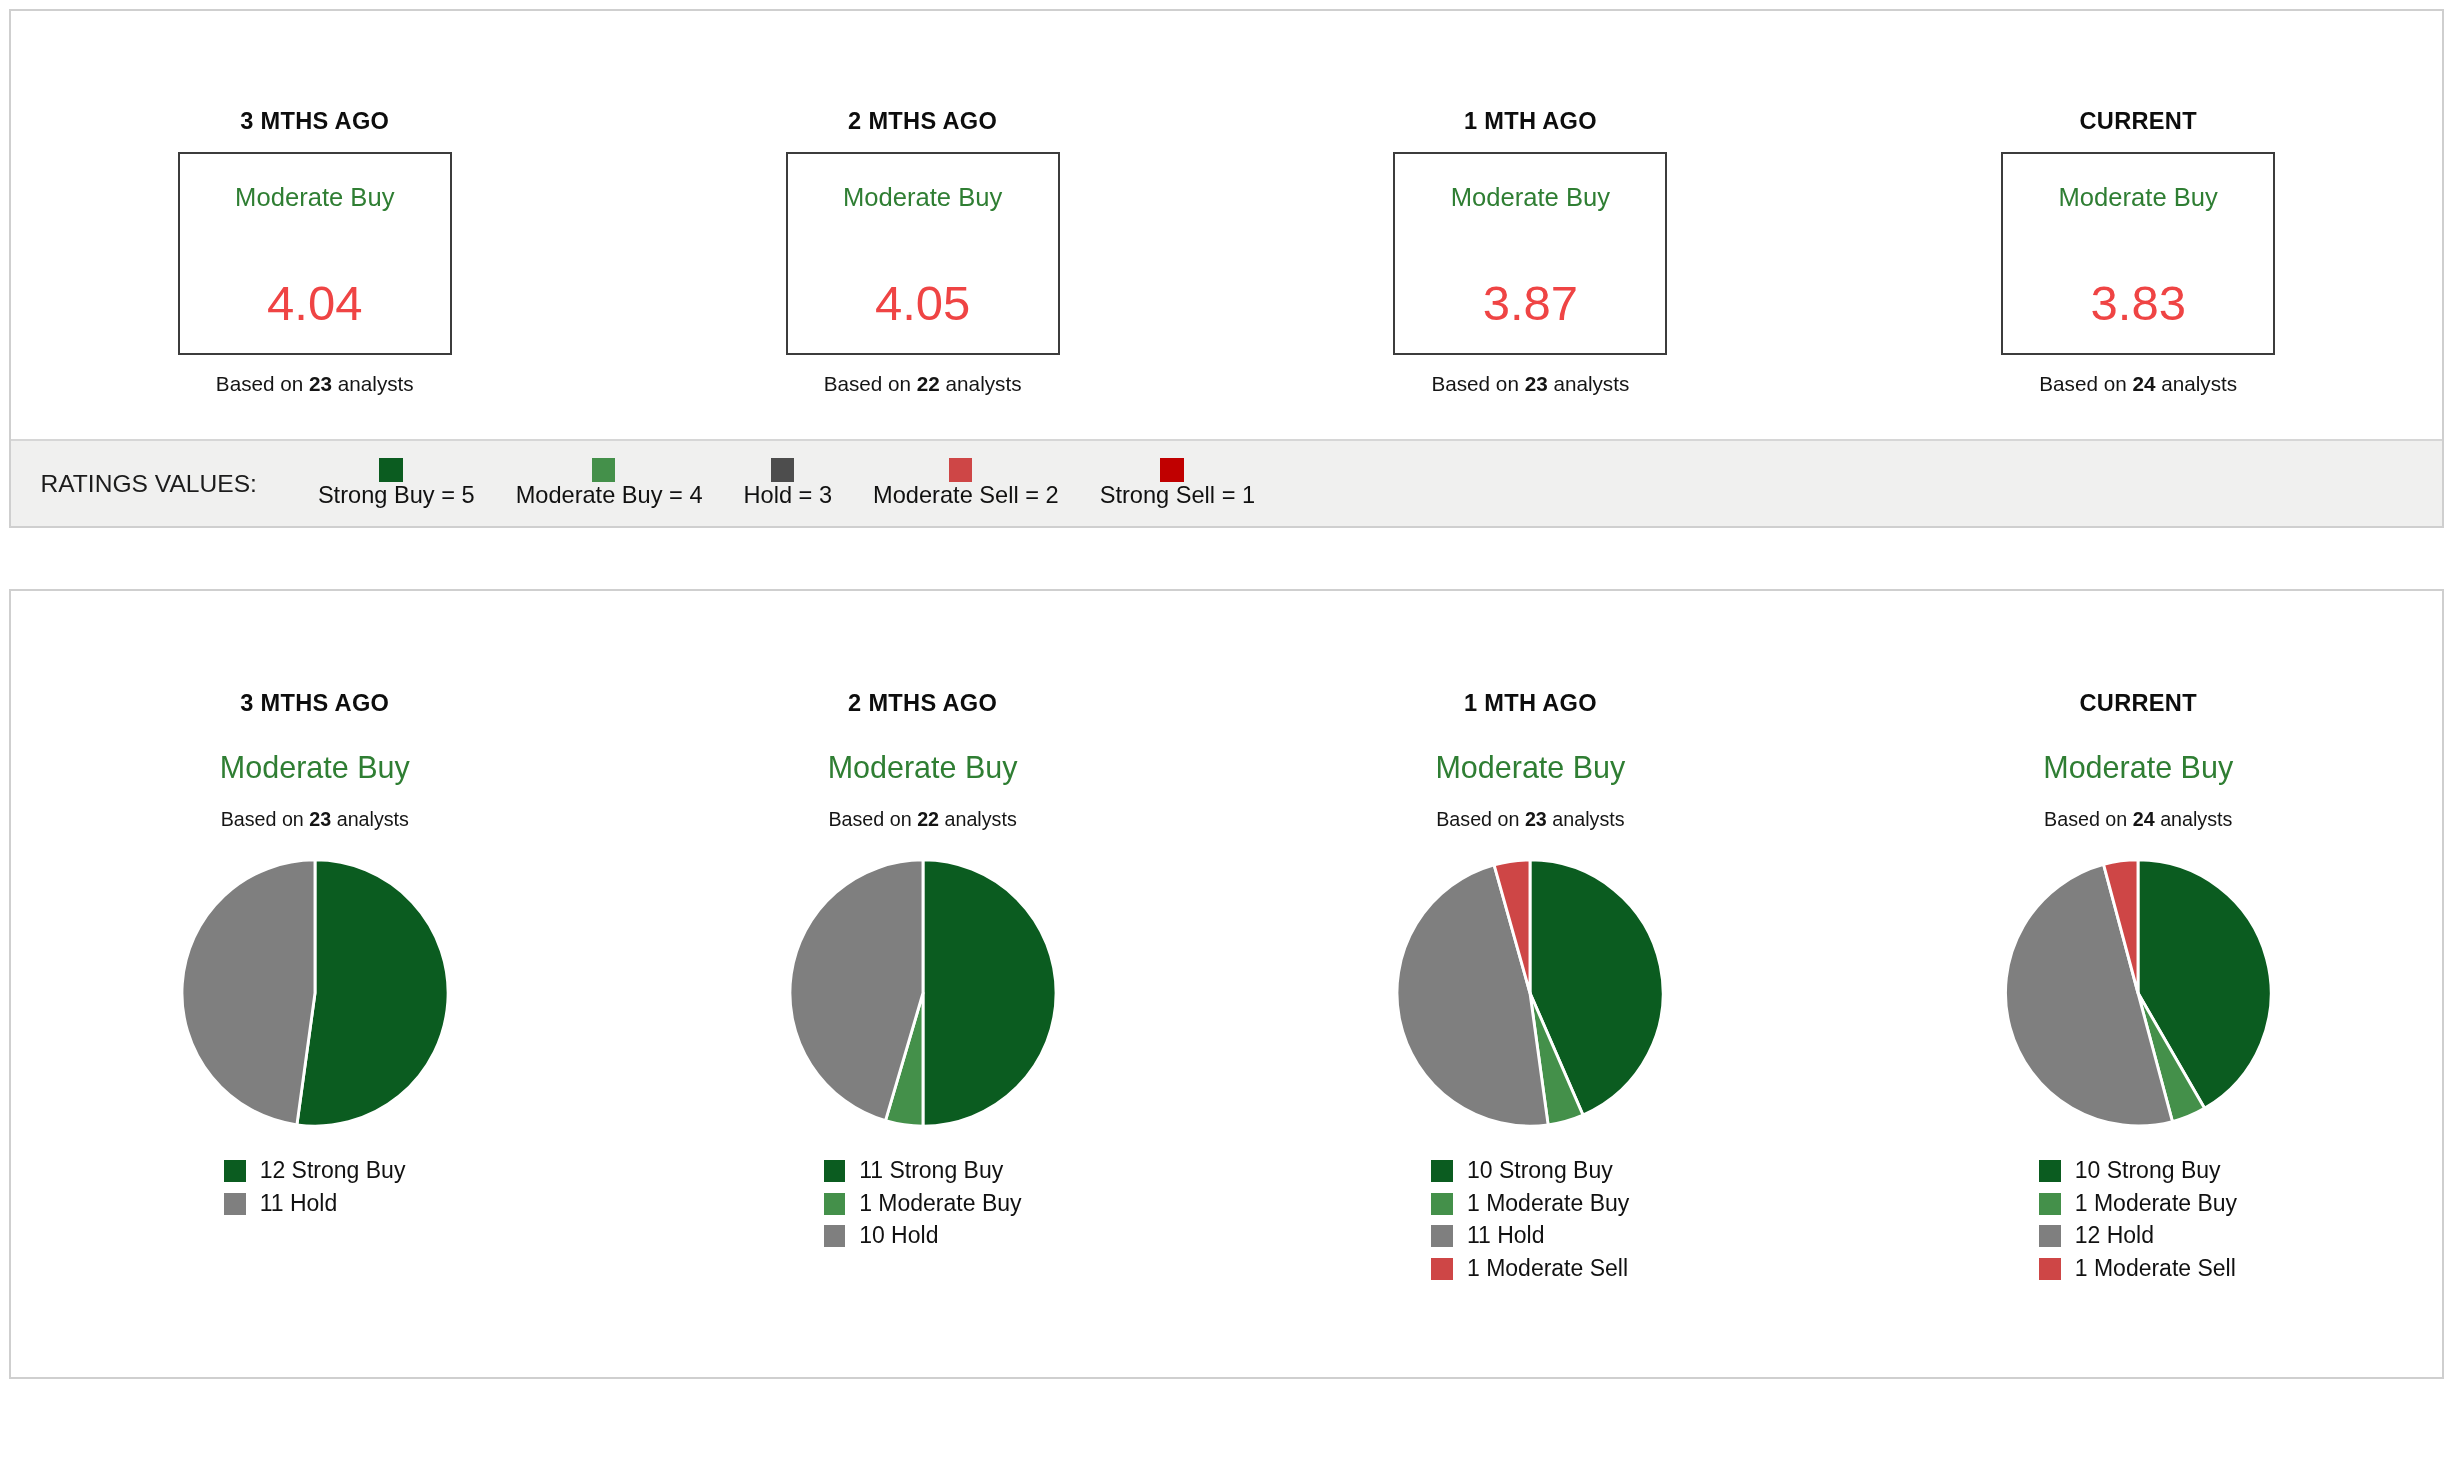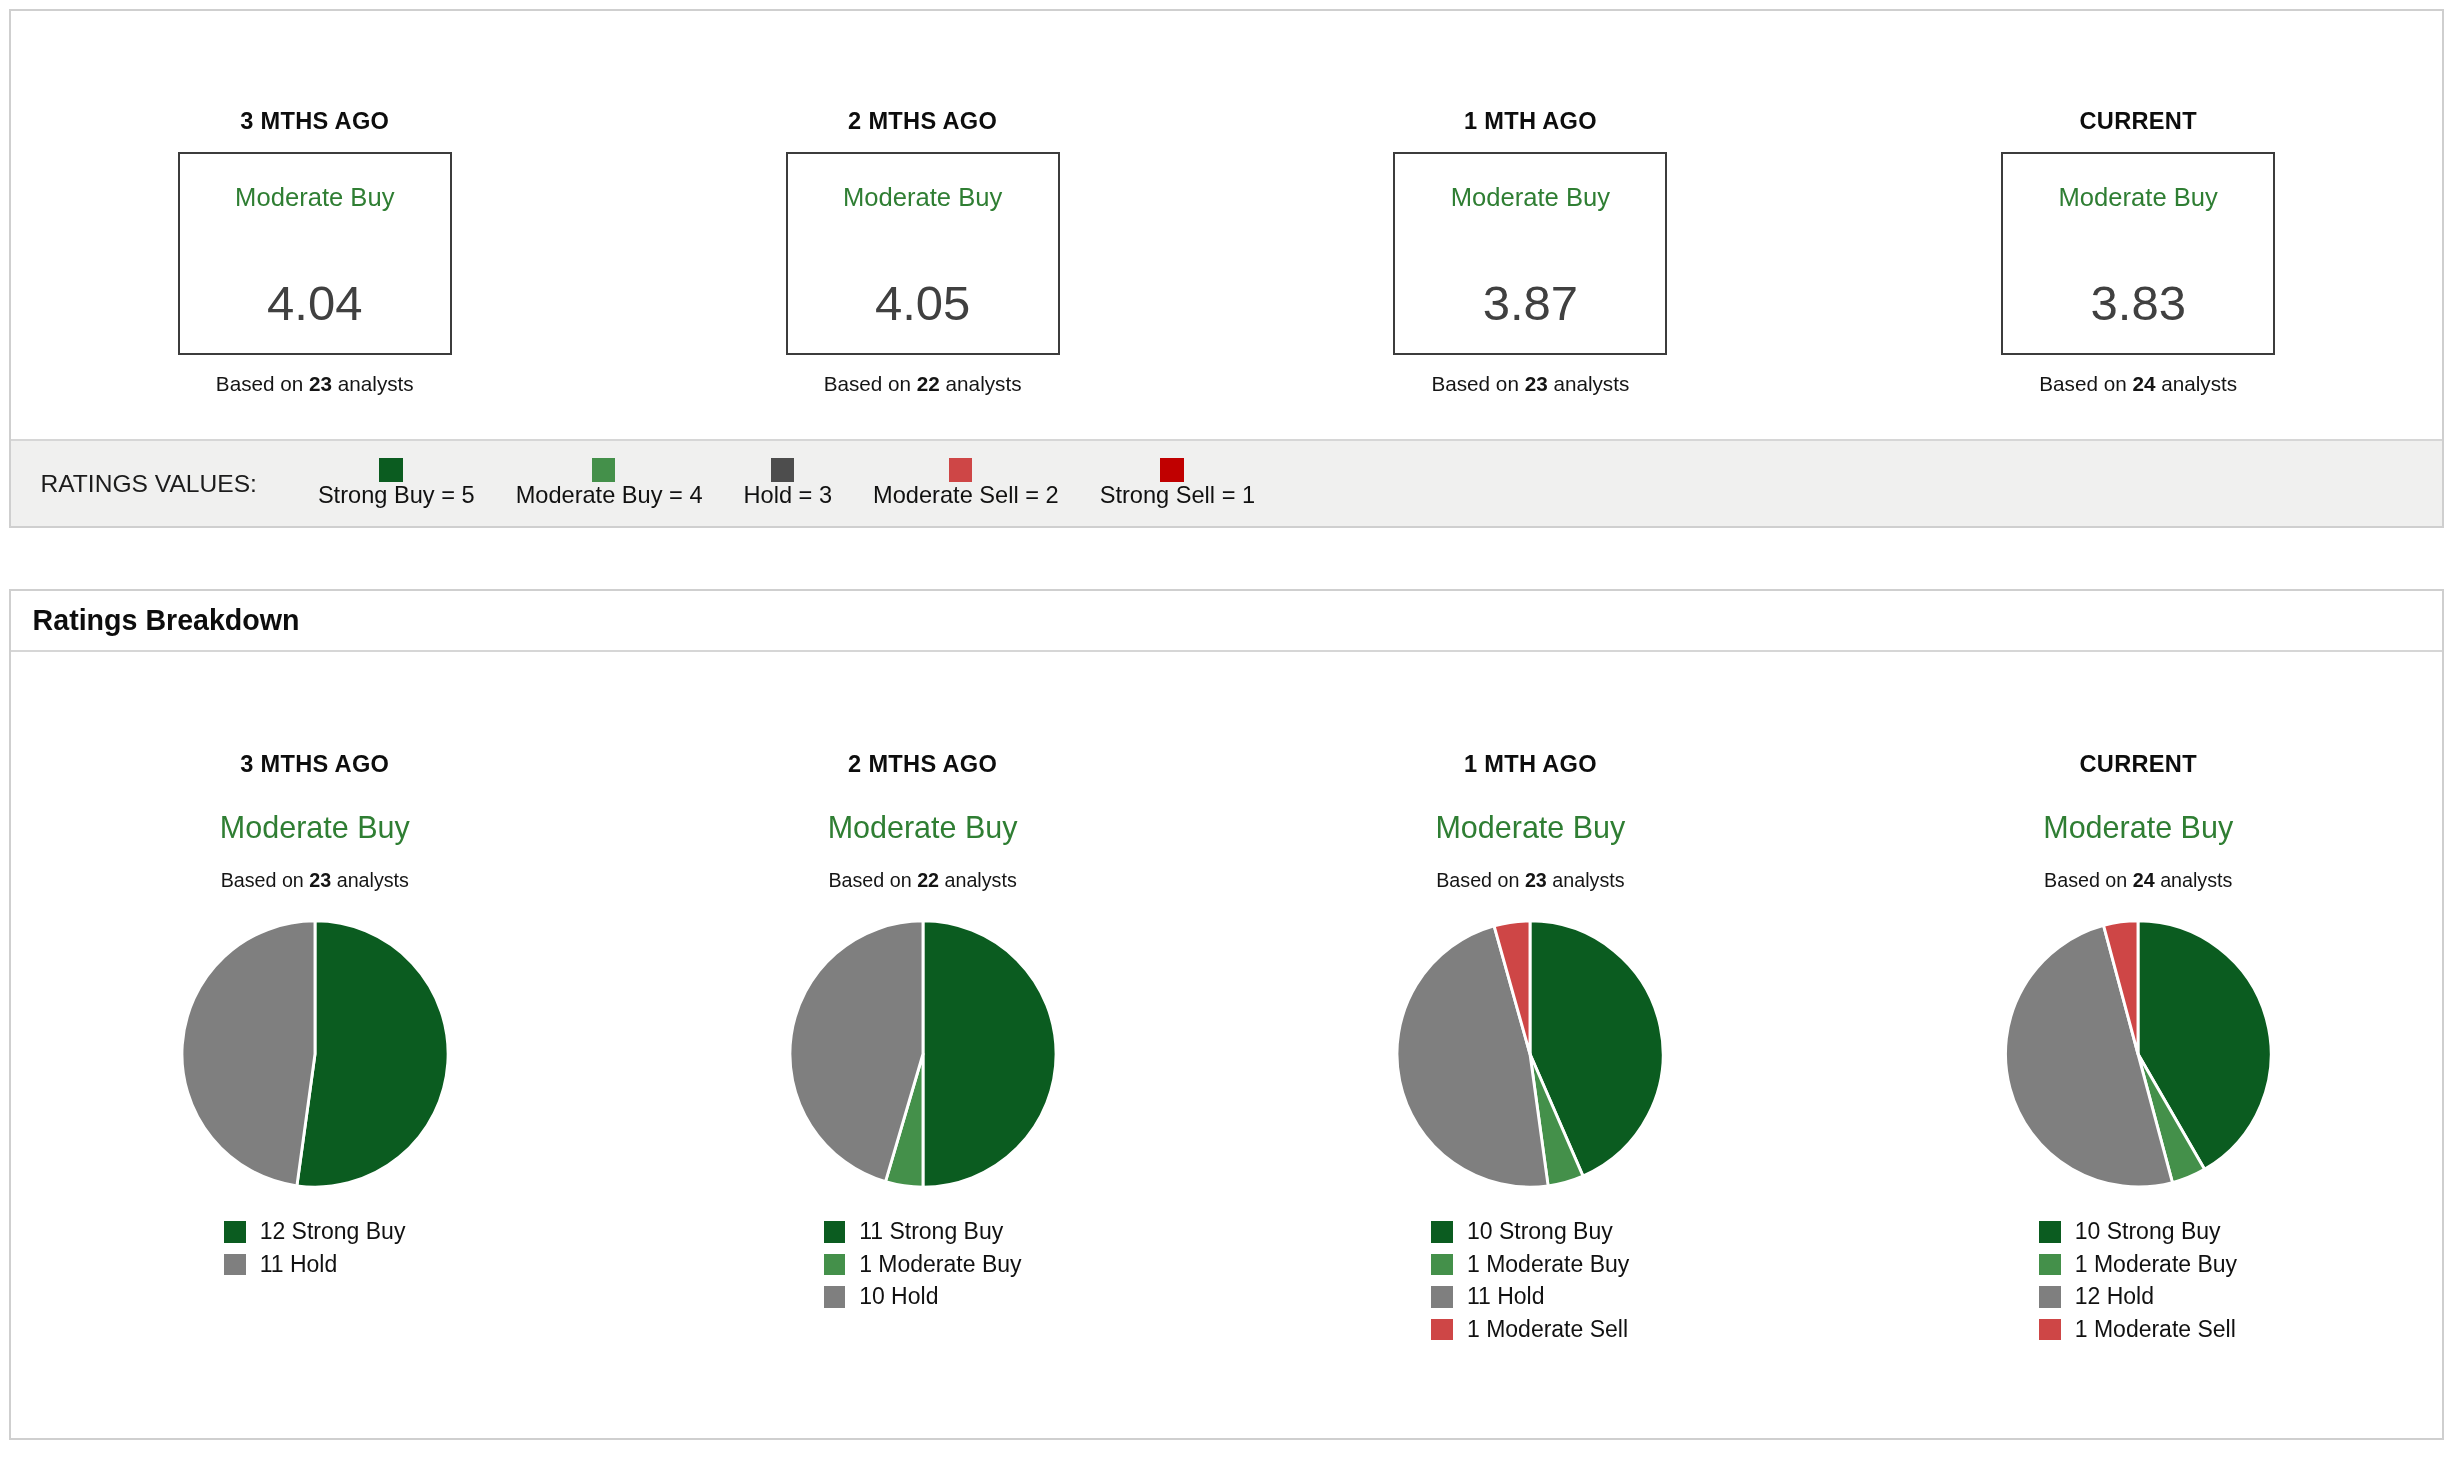--- a/index.html
+++ b/index.html
@@ -18,21 +18,21 @@
   .avg-content { display:grid; grid-template-columns:repeat(4,1fr); padding:75px 0 43px 0; }
   .col { text-align:center; }
   .period { font-size:23.6px; font-weight:bold; color:#0d0d0d; letter-spacing:0.3px;margin-top:22px; }
   .rating-box {
     width:274px; height:203px; box-sizing:border-box;
     border:2px solid #3c3c3c; margin:16.7px auto 0 auto;
     display:flex; flex-direction:column; justify-content:space-between;
     padding:29.6px 5.9px 21.7px 5.9px; background:#ffffff;
   }
   .rating-label { font-size:25.6px; color:#2f7e33; }
-  .rating-value { font-size:49px; color:#404040; }
+  .rating-value { font-size:49px; color:#ef4444; }
   .based { font-size:20.7px; margin-top:17.7px; color:#151515; }
   .based b { font-weight:bold; }
 
   
   .strip {
     background:#f0f0ef; border-top:2px solid #d6d6d6;
     height:85px; display:flex; align-items:center; padding-left:29.6px;
   }
   .strip-label { font-size:24.6px; color:#1c1c1c; margin-right:61px; }
   .strip-items { display:flex; align-items:center; }
@@ -131,23 +131,20 @@
         </span>
         <span class="strip-item">
           <span class="strip-swatch" style="background: rgb(192, 0, 0);"></span>
           <span>Strong Sell = 1</span>
         </span>
       </span>
   </div>
 </div>
 
 <div class="card">
-  <div class="card-header">
-    <span class="card-title">Ratings Breakdown</span>
-  </div>
 
   <div class="bd-content">
 
     <div class="col">
       <div class="period">3 MTHS AGO</div>
       <div class="bd-rating">Moderate Buy</div>
       <div class="bd-based">
         <span>Based on</span>
         <b>23</b>
         <span>analysts</span>

